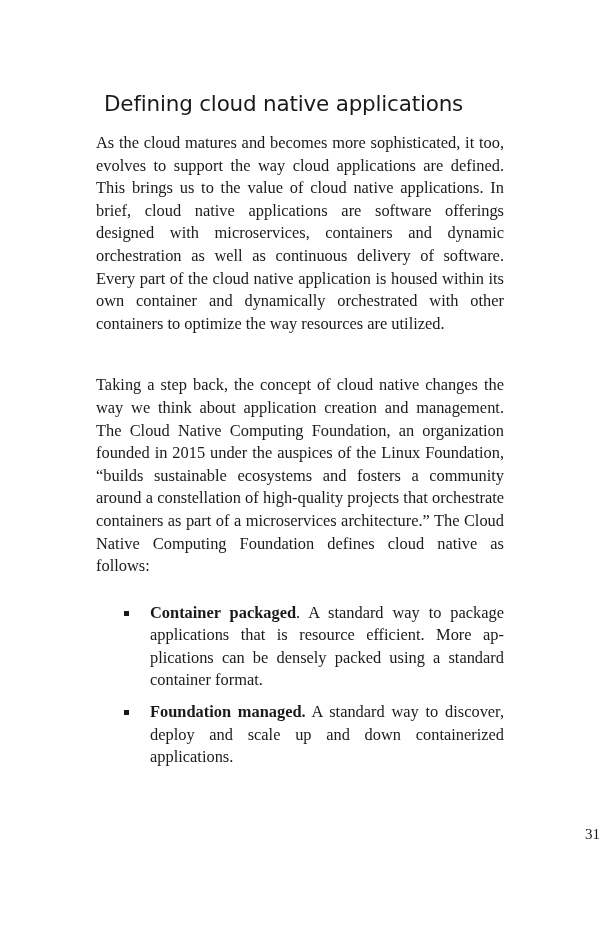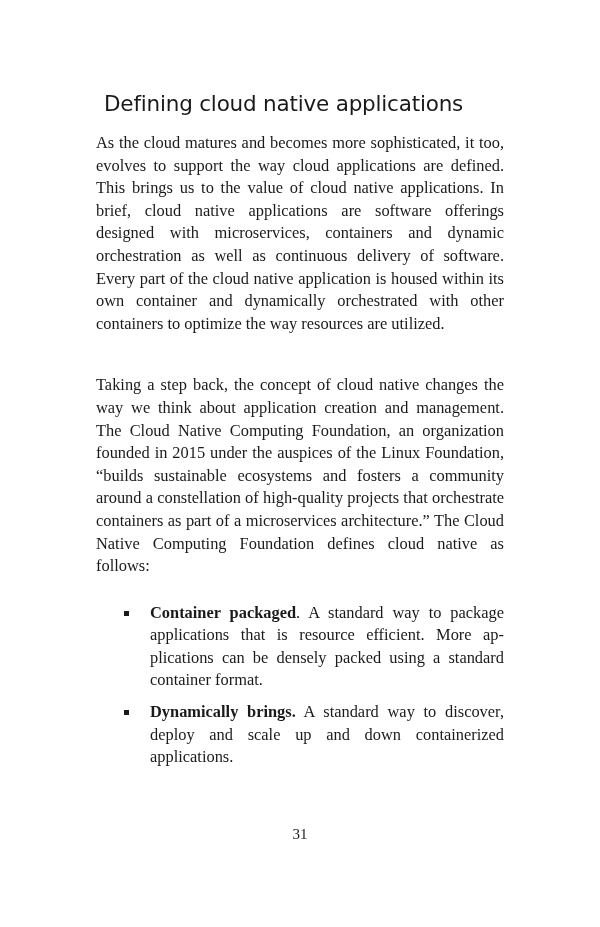--- a/index.html
+++ b/index.html
@@ -27,38 +27,38 @@
     font-size: 16.4px; line-height: 22.6px;
     text-align: justify; margin-bottom: 9px;
   }
   .bullet {
     position: absolute; left: 28px; top: 9px;
     width: 5px; height: 5px; background: #1a1a1a;
   }
   .term { font-weight: bold; }
   .page-number {
     position: absolute; left: 0; width: 600px; top: 826px;
-    text-align: center;
+    text-align: right;
     font-family: "Liberation Serif", "DejaVu Serif", serif;
     font-size: 15px; color: #1a1a1a;
   }
 </style>
 </head>
 <body>
 
 <div class="page">
   <h2 class="heading">Defining cloud native applications</h2>
   <p class="para p1">As the cloud matures and becomes more sophisticated, it too, evolves to support the way cloud applications are de­fined. This brings us to the value of cloud native applica­tions. In brief, cloud native applications are software of­ferings designed with microservices, containers and dy­namic orchestration as well as continuous delivery of software. Every part of the cloud native application is housed within its own container and dynamically orches­trated with other containers to optimize the way re­sources are utilized.</p>
   <p class="para">Taking a step back, the concept of cloud native changes the way we think about application creation and manage­ment. The Cloud Native Computing Foundation, an or­ganization founded in 2015 under the auspices of the Linux Foundation, “builds sustainable ecosystems and fosters a community around a constellation of high-qual­ity projects that orchestrate containers as part of a mi­croservices architecture.” The Cloud Native Computing Foundation defines cloud native as follows:</p>
 
   <ul class="list">
     <li>
       <span class="bullet"></span>
       <span class="term">Container packaged</span><span>. </span><span>A standard way to package applications that is resource efficient. More ap­plications can be densely packed using a standard container format.</span>
     </li>
     <li>
       <span class="bullet"></span>
-      <span class="term">Dynamically brings.</span><span> </span><span>A standard way to dis­cover, deploy and scale up and down container­ized applications.</span>
+      <span class="term">Foundation managed.</span><span> </span><span>A standard way to dis­cover, deploy and scale up and down container­ized applications.</span>
     </li>
   </ul>
 </div>
 
 <div class="page-number">31</div>
 
 </body></html>

